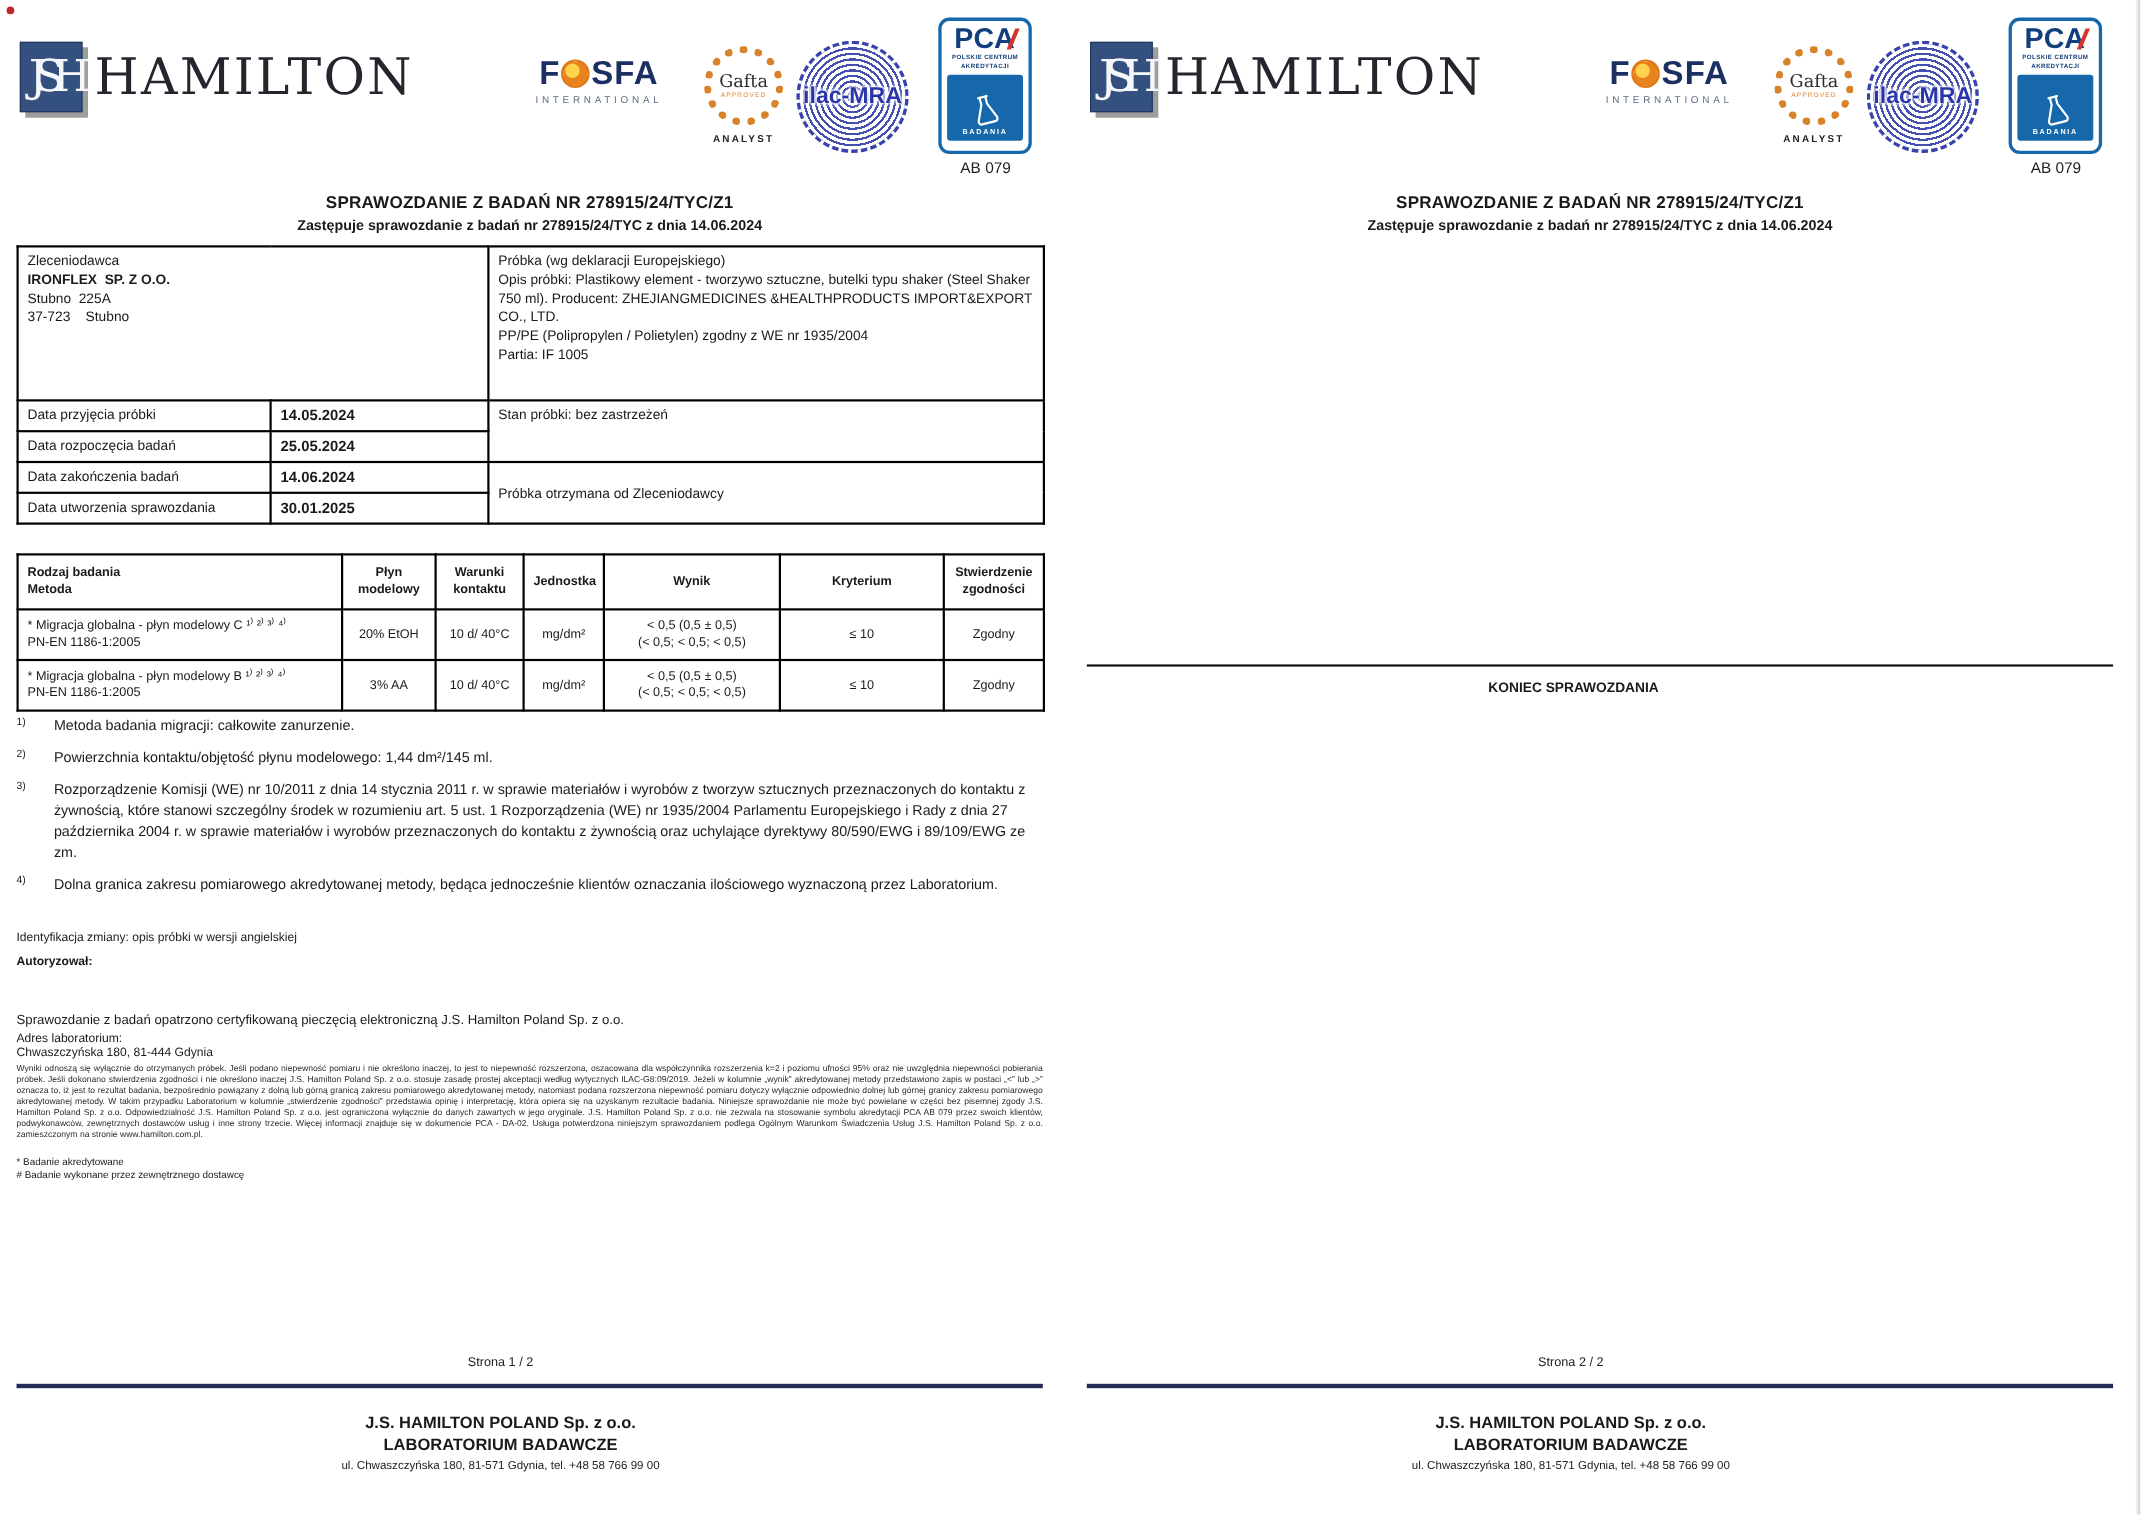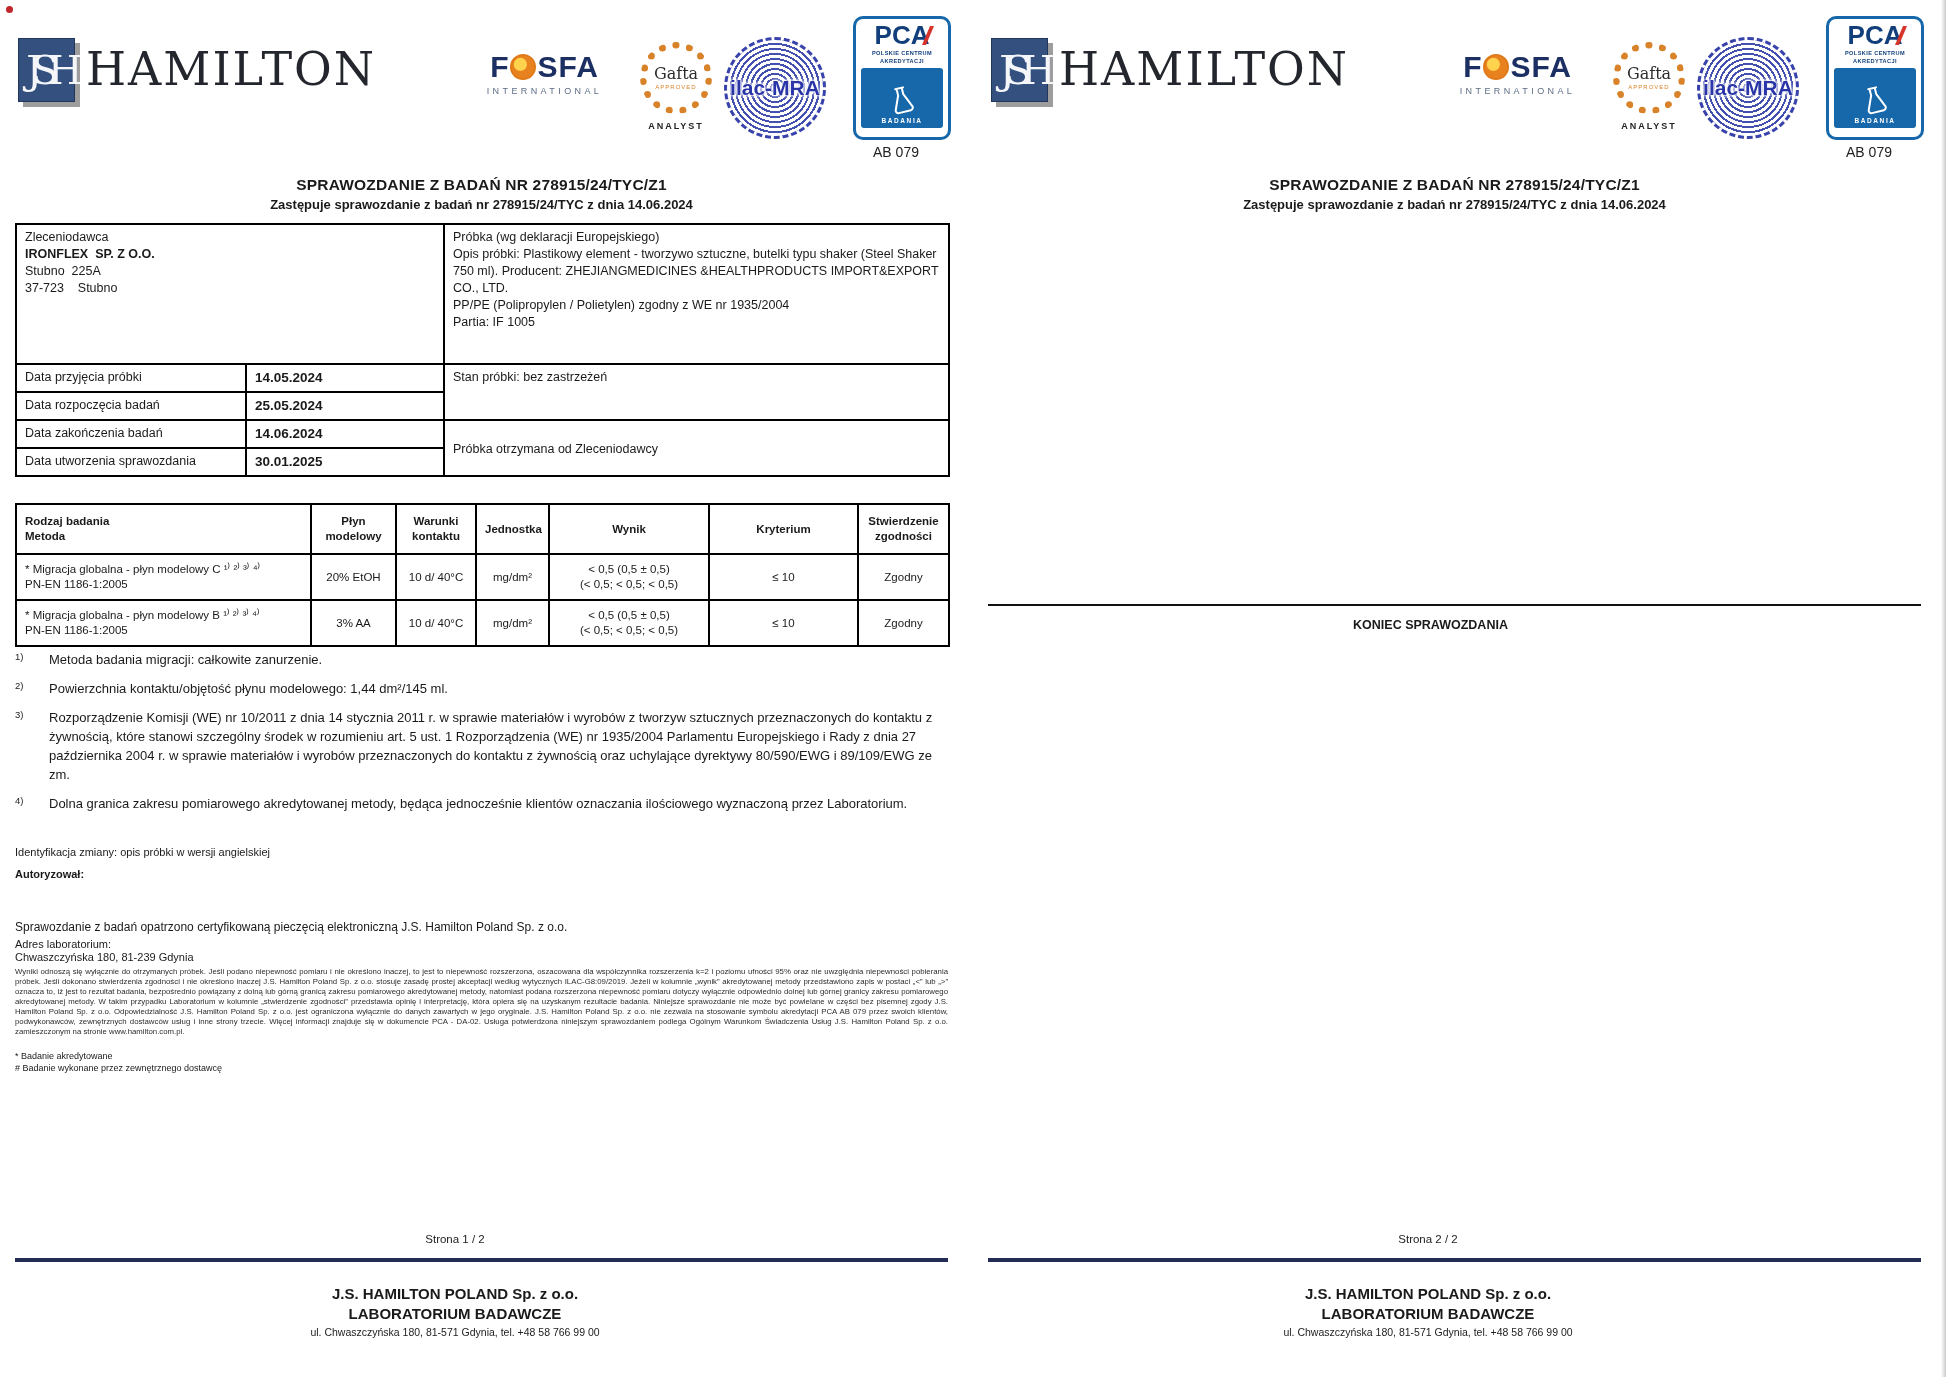--- a/index.html
+++ b/index.html
@@ -27,21 +27,21 @@
   .gafta-approved { font-size:6px; color:#d8832a; letter-spacing:1px; margin-top:2px; }
   .gafta-analyst { margin-top:7px; font-size:9px; font-weight:bold; letter-spacing:2px; color:#222; }
 
   .ilac { position:absolute; left:727px; top:40px; width:96px; height:96px; border-radius:50%;
           background:repeating-radial-gradient(circle at 50% 50%, #ffffff 0px, #ffffff 3px, #4450b0 3px, #4450b0 5px);
           display:flex; align-items:center; justify-content:center; }
   .ilac::after { content:""; position:absolute; inset:-3px; border-radius:50%; border:3px dashed #3842ab; }
   .ilac-label { font-weight:800; font-size:21px; color:#2a35a8; letter-spacing:0px;
                 text-shadow:0 0 2px #fff,0 0 3px #fff,0 0 4px #fff,0 0 5px #fff; }
 
-  .pca-badge { position:absolute; left:853px; top:16px; width:98px; height:124px; background:#fff; border:3px solid #1668ab; border-radius:10px; text-align:center; overflow:hidden; }
+  .pca-badge { position:absolute; left:853px; top:16px; width:85px; height:124px; background:#fff; border:3px solid #1668ab; border-radius:10px; text-align:center; overflow:hidden; }
   .pca-name-svg { display:block; margin:2px auto 0; }
   .pca-sub { font-size:5.6px; font-weight:bold; color:#123f7c; letter-spacing:0.4px; line-height:1.45; }
   .pca-box { margin:3px 5px 0; height:60px; background:#1668ab; border-radius:3px; display:flex; flex-direction:column; align-items:center; justify-content:flex-end; padding-bottom:4px; }
   .pca-flask { transform:rotate(-14deg); margin-bottom:1px; }
   .pca-badania { font-size:6.5px; font-weight:bold; color:#fff; letter-spacing:1.6px; }
   .pca-ab { position:absolute; left:849px; top:144px; width:94px; text-align:center; font-size:14px; color:#222; }
 
   
   .title1 { position:absolute; left:15px; top:176px; width:933px; text-align:center; font-size:15.5px; font-weight:bold; letter-spacing:0.2px; }
   .title2 { position:absolute; left:15px; top:197px; width:933px; text-align:center; font-size:13px; font-weight:bold; }
@@ -262,21 +262,21 @@
       </div>
     </div>
 
     <div class="ident">
       <div>Identyfikacja zmiany: opis próbki w wersji angielskiej</div>
       <div class="autor idlabel">Autoryzował:</div>
     </div>
 
     <div class="stamp-note">Sprawozdanie z badań opatrzono certyfikowaną pieczęcią elektroniczną J.S. Hamilton Poland Sp. z o.o.</div>
     <div class="lab-addr-label">Adres laboratorium:</div>
-    <div class="lab-addr">Chwaszczyńska 180, 81-239 Gdynia</div>
+    <div class="lab-addr">Chwaszczyńska 180, 81-444 Gdynia</div>
 
     <div class="legal">Wyniki odnoszą się wyłącznie do otrzymanych próbek. Jeśli podano niepewność pomiaru i nie określono inaczej, to jest to niepewność rozszerzona, oszacowana dla współczynnika rozszerzenia k=2 i poziomu ufności 95% oraz nie uwzględnia niepewności pobierania próbek. Jeśli dokonano stwierdzenia zgodności i nie określono inaczej J.S. Hamilton Poland Sp. z o.o. stosuje zasadę prostej akceptacji według wytycznych ILAC-G8:09/2019. Jeżeli w kolumnie „wynik” akredytowanej metody przedstawiono zapis w postaci „&lt;” lub „&gt;” oznacza to, iż jest to rezultat badania, bezpośrednio powiązany z dolną lub górną granicą zakresu pomiarowego akredytowanej metody, natomiast podana rozszerzona niepewność pomiaru dotyczy wyłącznie odpowiednio dolnej lub górnej granicy zakresu pomiarowego akredytowanej metody. W takim przypadku Laboratorium w kolumnie „stwierdzenie zgodności” przedstawia opinię i interpretację, która opiera się na uzyskanym rezultacie badania. Niniejsze sprawozdanie nie może być powielane w części bez pisemnej zgody J.S. Hamilton Poland Sp. z o.o. Odpowiedzialność J.S. Hamilton Poland Sp. z o.o. jest ograniczona wyłącznie do danych zawartych w jego oryginale. J.S. Hamilton Poland Sp. z o.o. nie zezwala na stosowanie symbolu akredytacji PCA AB 079 przez swoich klientów, podwykonawców, zewnętrznych dostawców usług i inne strony trzecie. Więcej informacji znajduje się w dokumencie PCA - DA-02. Usługa potwierdzona niniejszym sprawozdaniem podlega Ogólnym Warunkom Świadczenia Usług J.S. Hamilton Poland Sp. z o.o. zamieszczonym na stronie www.hamilton.com.pl.</div>
     <div class="legal-fn1">* Badanie akredytowane</div>
     <div class="legal-fn2"># Badanie wykonane przez zewnętrznego dostawcę</div>
 
     <div class="page-num">Strona  1 / 2</div>
     <div class="footer-line"></div>
     <div class="footer-block">
       <div class="footer-co">J.S. HAMILTON POLAND Sp. z o.o.</div>
       <div class="footer-lab">LABORATORIUM BADAWCZE</div>

